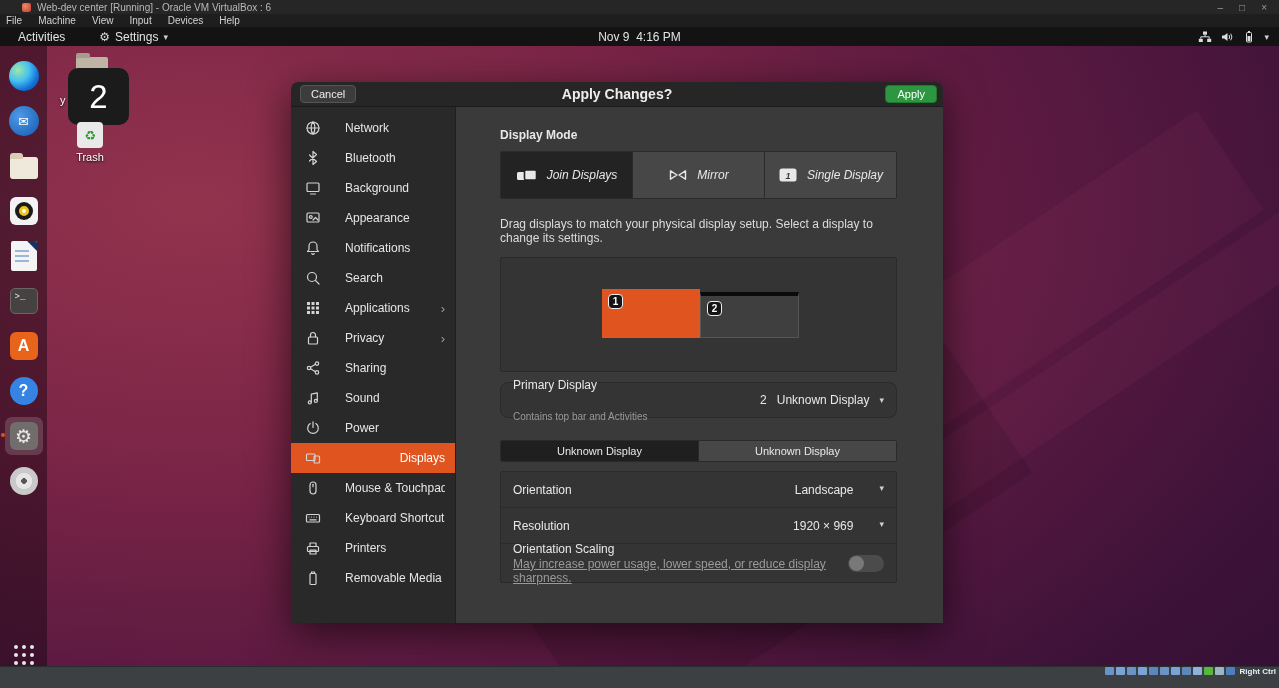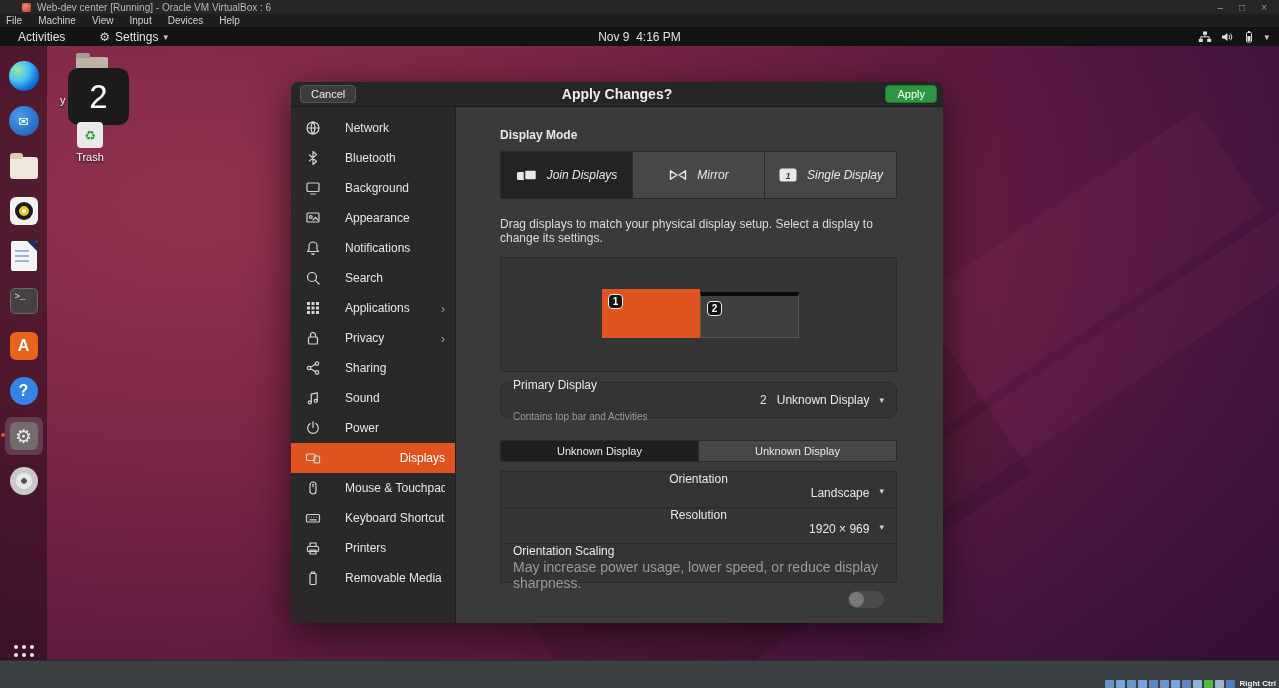--- a/index.html
+++ b/index.html
@@ -13,22 +13,22 @@
   .vbox-app-icon { width:9px; height:9px; margin:0 6px 0 22px; border-radius:2px;
     background:radial-gradient(circle at 35% 35%, #f08a6a, #c03a2b); }
   .vbox-title { flex:1; white-space:nowrap; overflow:hidden; }
   .win-controls { display:flex; gap:16px; margin-right:12px; color:#9a9a9a; font-size:10px; }
   .win-controls span { cursor:default; }
 
   .vbox-menubar { position:absolute; top:14px; left:0; right:0; height:13px;
     background:#1e1e1e; display:flex; align-items:center; gap:16px; padding-left:6px;
     color:#d2d2d2; font-size:10px; }
 
-  .vbox-statusbar { position:absolute; left:0; right:0; bottom:0; height:28px;
-    background:#3c4043; border-top:1px solid #2a2d30; display:flex; align-items:flex-end;
+  .vbox-statusbar { position:absolute; left:0; right:0; bottom:0; height:22px;
+    background:#3c4043; border-top:1px solid #2a2d30; display:flex; align-items:flex-start;
     justify-content:flex-end; gap:2px; padding-right:3px; }
   .sb-ico { width:9px; height:8px; border-radius:1px; }
   .hostkey { color:#e8eefc; font-size:8px; font-weight:bold; padding-left:3px; white-space:nowrap; }
 
   
   .topbar { position:absolute; top:27px; left:0; right:0; height:19px; background:#131313;
     color:#e3e3e3; font-size:12px; display:flex; align-items:center; }
   .tb-activities { margin-left:12px; padding:0 6px; }
   .tb-appmenu { margin-left:28px; display:flex; align-items:center; gap:5px; }
   .tb-gear { font-size:12px; color:#dadada; }
@@ -145,25 +145,25 @@
   .prow-txt .s { font-size:10px; color:#9a9a9a; margin-top:19px; }
   .prow-val { margin-left:auto; display:flex; align-items:center; gap:10px; font-size:12px; }
   .caret { font-size:9px; color:#cfcfcf; }
   .disp-tabs { margin-top:22px; display:flex; height:22px; border:1px solid #2a2a2a; border-radius:2px; overflow:hidden; }
   .disp-tab { flex:1; display:flex; align-items:center; justify-content:center; font-size:11px;
     background:#474747; border-right:1px solid #2a2a2a; }
   .disp-tab:last-child { border-right:none; }
   .disp-tab.selected { background:#1f1f1f; }
   .panel { margin-top:9px; background:#343434; border:1px solid #2a2a2a; border-radius:2px; }
   .panel-row { height:36px; display:flex; align-items:center; padding:0 12px;
-    border-bottom:1px solid #2a2a2a;flex-direction:column; }
+    border-bottom:1px solid #2a2a2a; }
   .panel-row:last-child { border-bottom:none; height:38px; }
   .pr-left .t { font-size:12px; }
-  .pr-left .s { font-size:14px; color:#9a9a9a; margin-top:1px; }
-  .pr-right { margin-left:auto; display:flex; align-items:flex-start; gap:10px; font-size:12px; }
+  .pr-left .s { font-size:12px; color:#9a9a9a; margin-top:1px;text-decoration:underline; }
+  .pr-right { margin-left:auto; display:flex; align-items:flex-start; gap:26px; font-size:12px; }
   .toggle { width:36px; height:17px; border-radius:9px; background:#4b4b4b; position:relative; }
   .toggle .knob { position:absolute; left:1px; top:1px; width:15px; height:15px; border-radius:50%; background:#787878; }
 </style>
 </head>
 <body>
 
 <div class="screen">
 
   <div class="vbox-titlebar">
     <span class="vbox-app-icon"></span>

